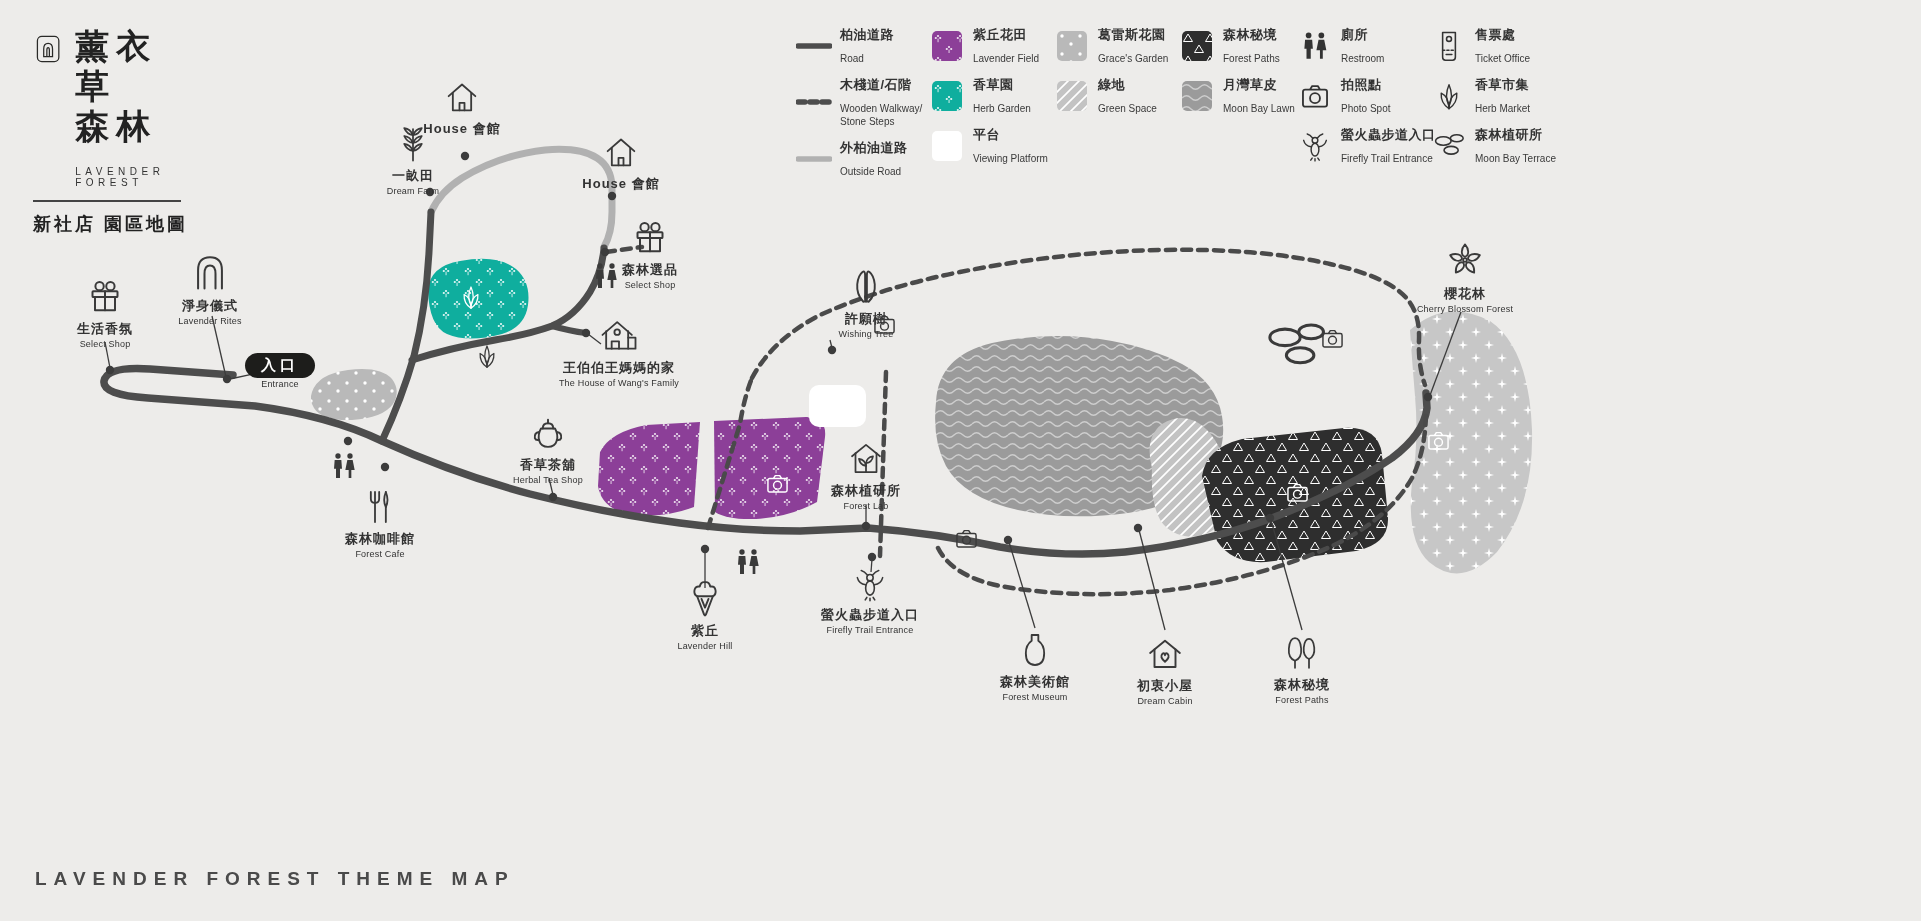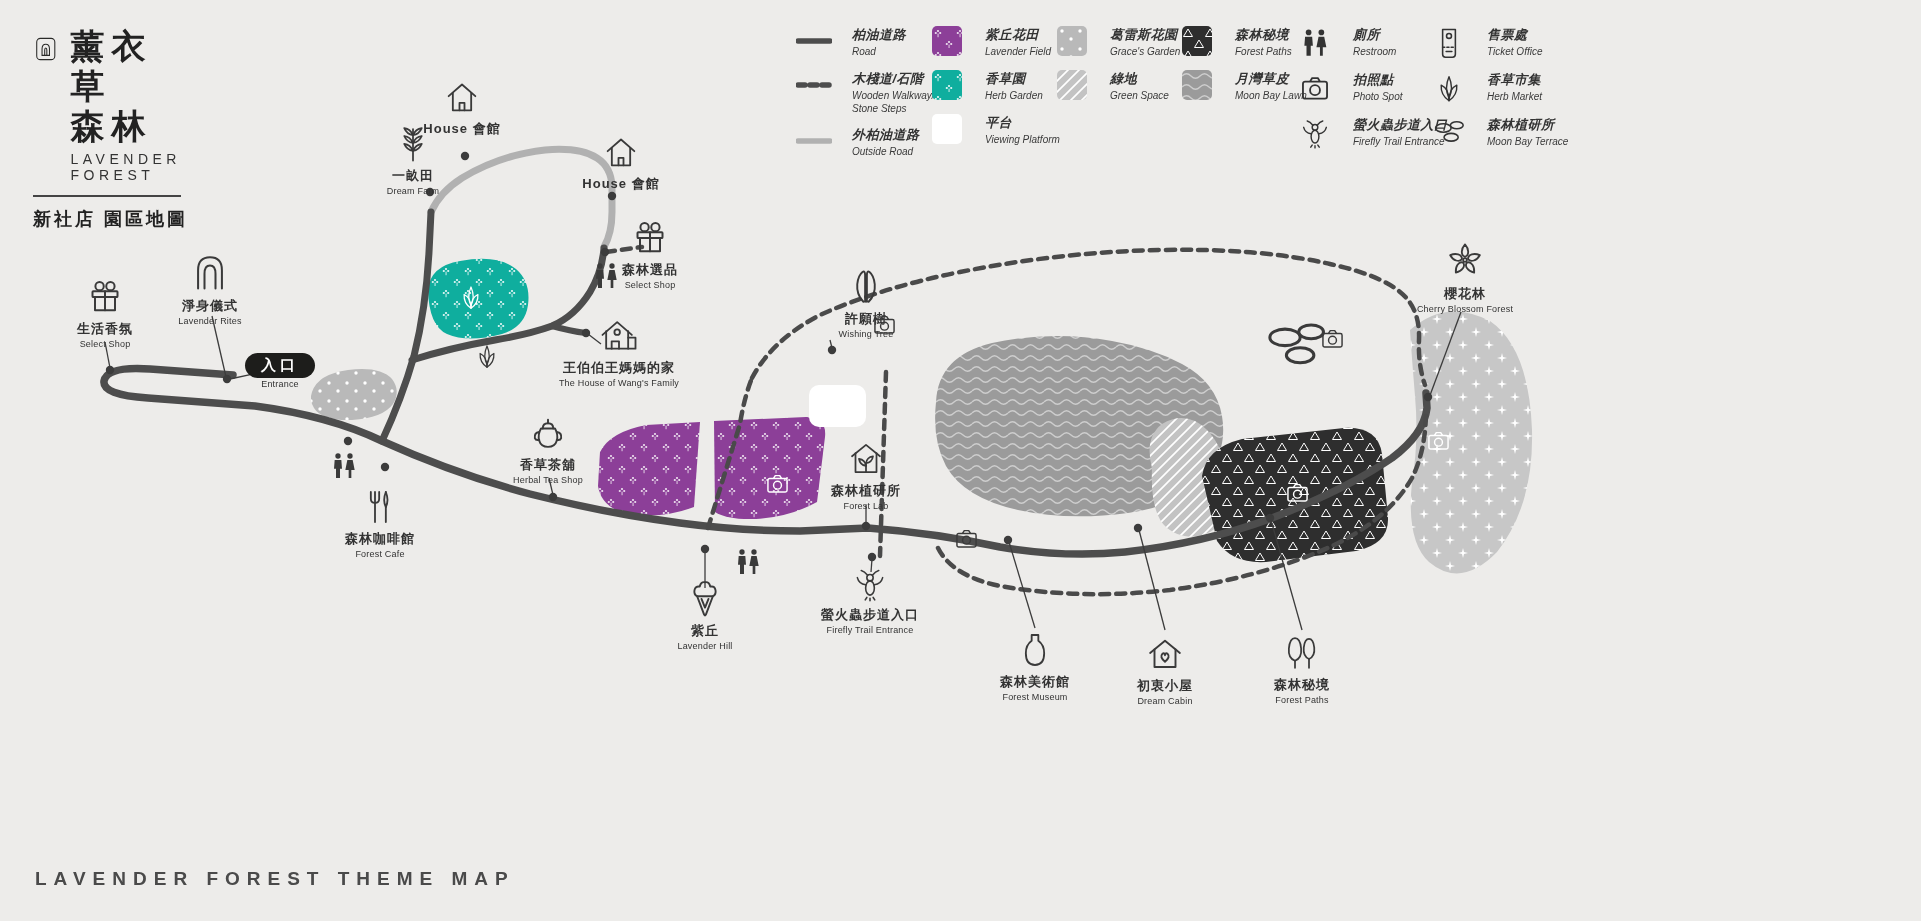--- a/index.html
+++ b/index.html
@@ -9,31 +9,31 @@
     font-family:"Liberation Sans","DejaVu Sans",sans-serif;
   }
   svg{display:block}
   .map-svg{position:absolute;left:0;top:0;}
 
   
   .logo{position:absolute;left:33px;top:26px;width:150px;}
   .logo-top{display:flex;gap:12px;align-items:flex-start;}
   .logo-mark{color:#2a2a28;}
   .logo-zh{font-size:34px;font-weight:bold;letter-spacing:7px;line-height:1.18;color:#222;}
-  .logo-en{font-size:14px;letter-spacing:4.5px;color:#333;margin-top:5px;}
+  .logo-en{font-size:10px;letter-spacing:4.5px;color:#333;margin-top:20px;}
   .logo-rule{height:1.5px;background:#444;margin:12px 0 10px 0;width:148px;}
   .logo-sub{font-size:18px;font-weight:bold;letter-spacing:3px;color:#222;white-space:nowrap;text-align:right;}
 
   
   .legend{position:absolute;top:26px;left:0;width:100%;height:140px;}
   .legend-col{position:absolute;top:0;}
-  .legend-item{display:flex;align-items:flex-start;gap:19px;margin-bottom:11px;min-height:33px;font-style:italic;}
+  .legend-item{display:flex;align-items:center;gap:7px;margin-bottom:11px;min-height:33px;}
   .legend-swatch{width:38px;display:flex;justify-content:center;flex-shrink:0;color:#333;}
   .legend-zh{font-size:13px;font-weight:bold;letter-spacing:.5px;white-space:nowrap;}
-  .legend-en{font-size:10px;color:#3a3a3a;white-space:pre-line;line-height:1.3;margin-top:1px;}
+  .legend-en{font-size:10px;color:#3a3a3a;white-space:pre-line;line-height:1.3;margin-top:8px;}
 
   
   .poi{position:absolute;width:180px;display:flex;flex-direction:column;align-items:center;text-align:center;}
   .poi .icon{color:#3a3a3a;}
   .poi .zh{font-size:13px;font-weight:bold;letter-spacing:1px;margin-top:3px;white-space:nowrap;}
   .poi .en{font-size:9px;letter-spacing:.2px;margin-top:1px;white-space:nowrap;color:#333;}
   .pill{background:#1d1d1b;color:#fff;border-radius:14px;padding:3px 16px;
         font-size:15px;font-weight:bold;letter-spacing:4px;white-space:nowrap;}
   .en-entrance{font-size:11px;margin-top:4px;letter-spacing:.5px;}
 

